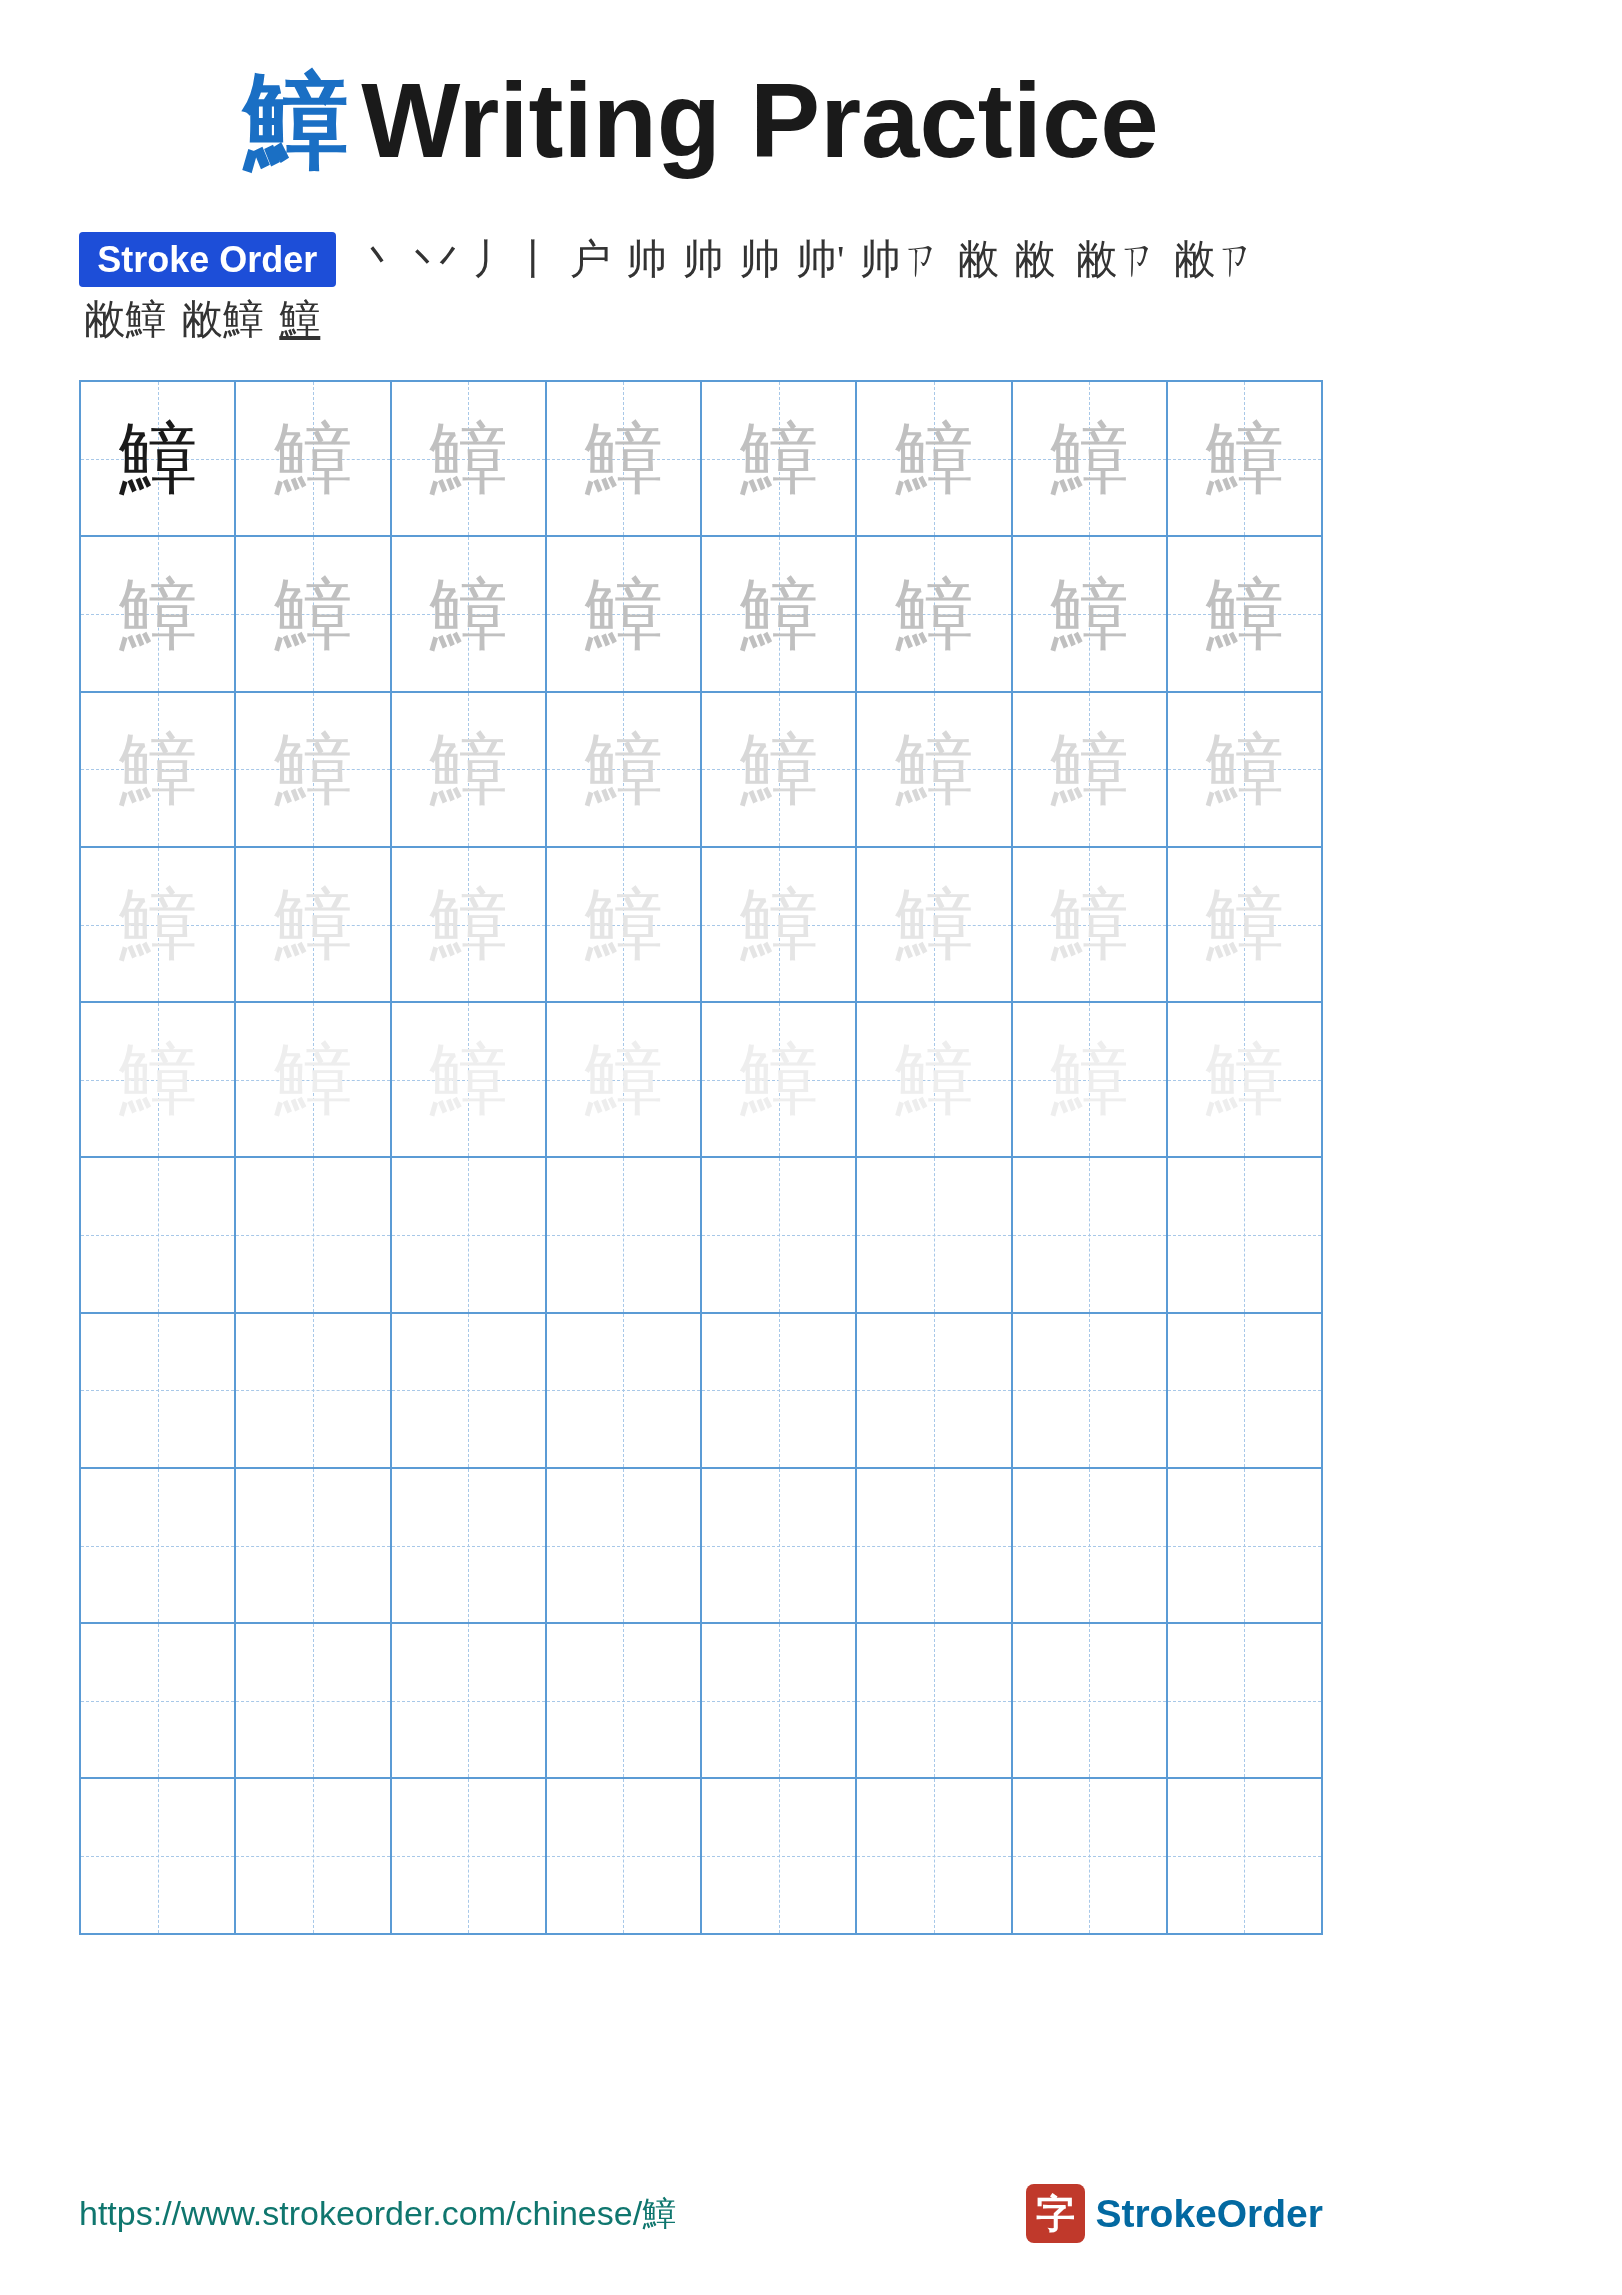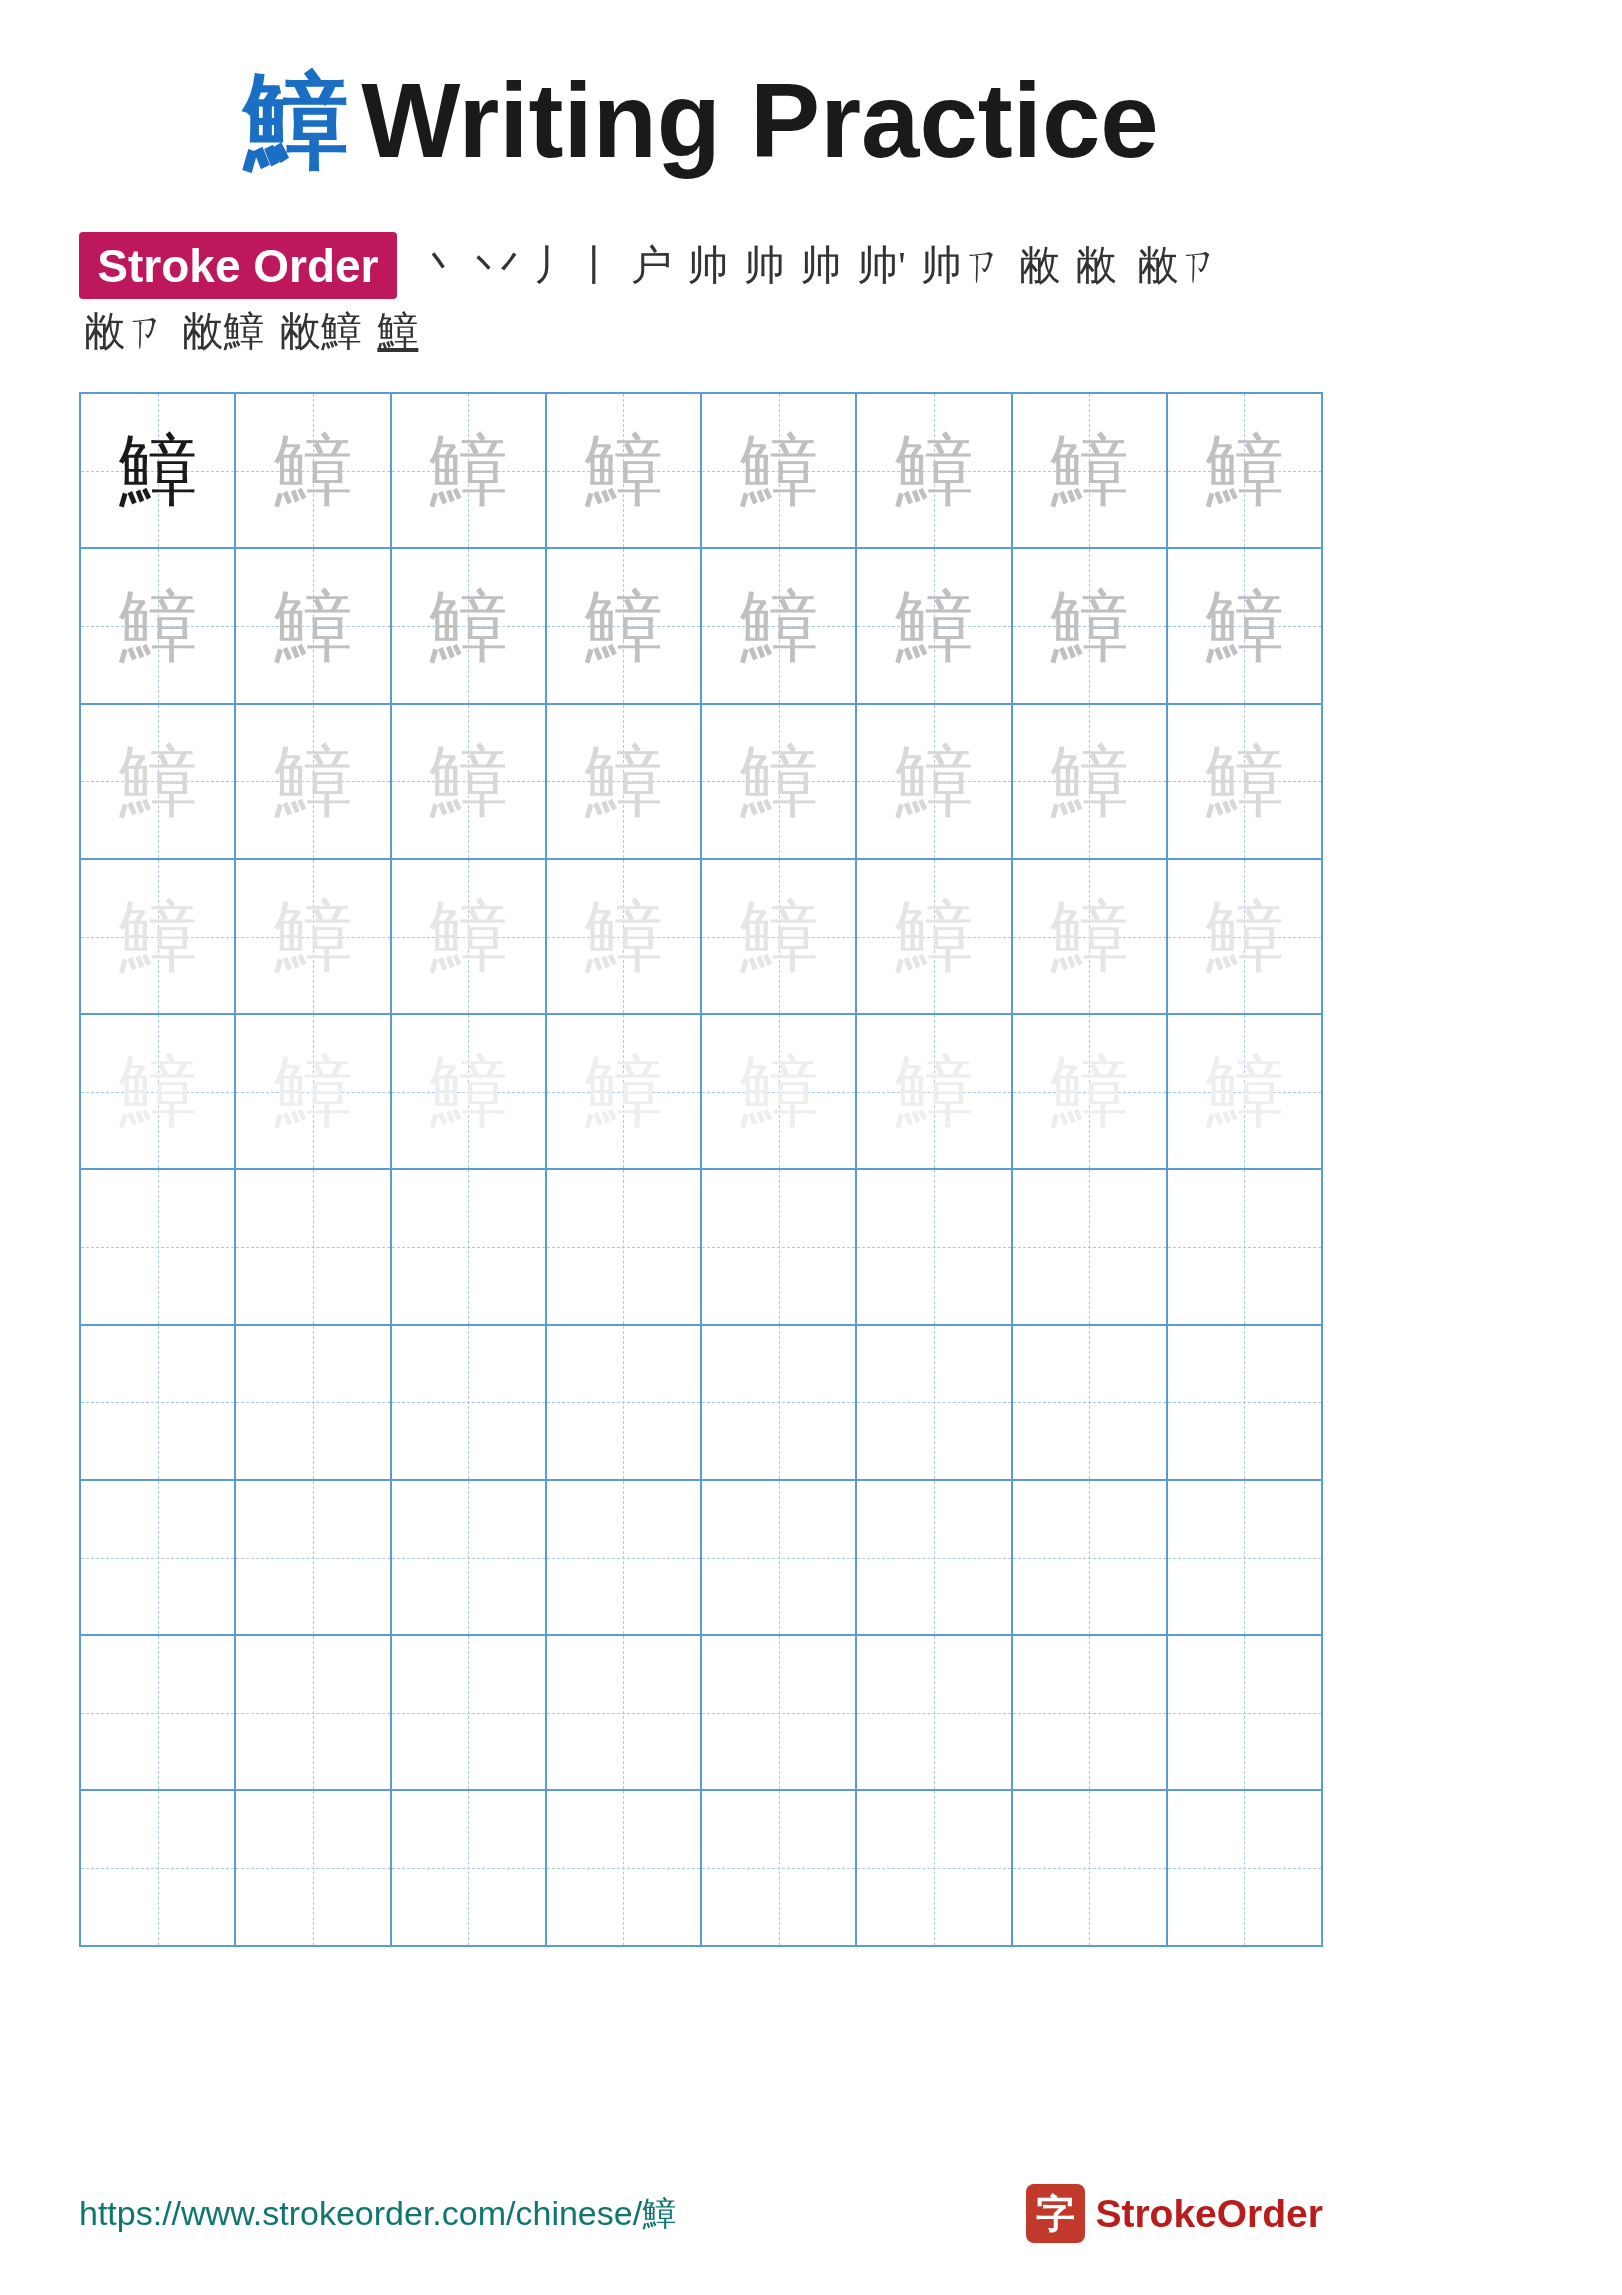--- a/index.html
+++ b/index.html
@@ -43,23 +43,23 @@
     
     .stroke-order-section {
       display: flex;
       flex-wrap: wrap;
       align-items: center;
       margin-bottom: 33px;
       gap: 5.2px;
     }
 
     .stroke-order-badge {
-      background: #be185d;
+      background: #1d4ed8;
       color: #fff;
-      font-size: 46px;
+      font-size: 36px;
       font-family: Arial, sans-serif;
       font-weight: bold;
       padding: 6.5px 18.3px;
       border-radius: 3.9px;
       margin-right: 13px;
     }
 
     .stroke-char {
       font-size: 41px;
       color: #333;
@@ -164,21 +164,21 @@
       align-items: center;
       justify-content: center;
       color: white;
       font-size: 39px;
       font-weight: bold;
     }
 
     .footer-logo-text {
       font-size: 39px;
       font-weight: bold;
-      color: #b91c1c;
+      color: #0369a1;
       font-family: Arial, sans-serif;
     }
   </style>
 </head>
 <body>
 
 <div class="page">
 
   <div class="title-section">
     <span class="title-char">鱆</span><span class="title-text">Writing Practice</span>

